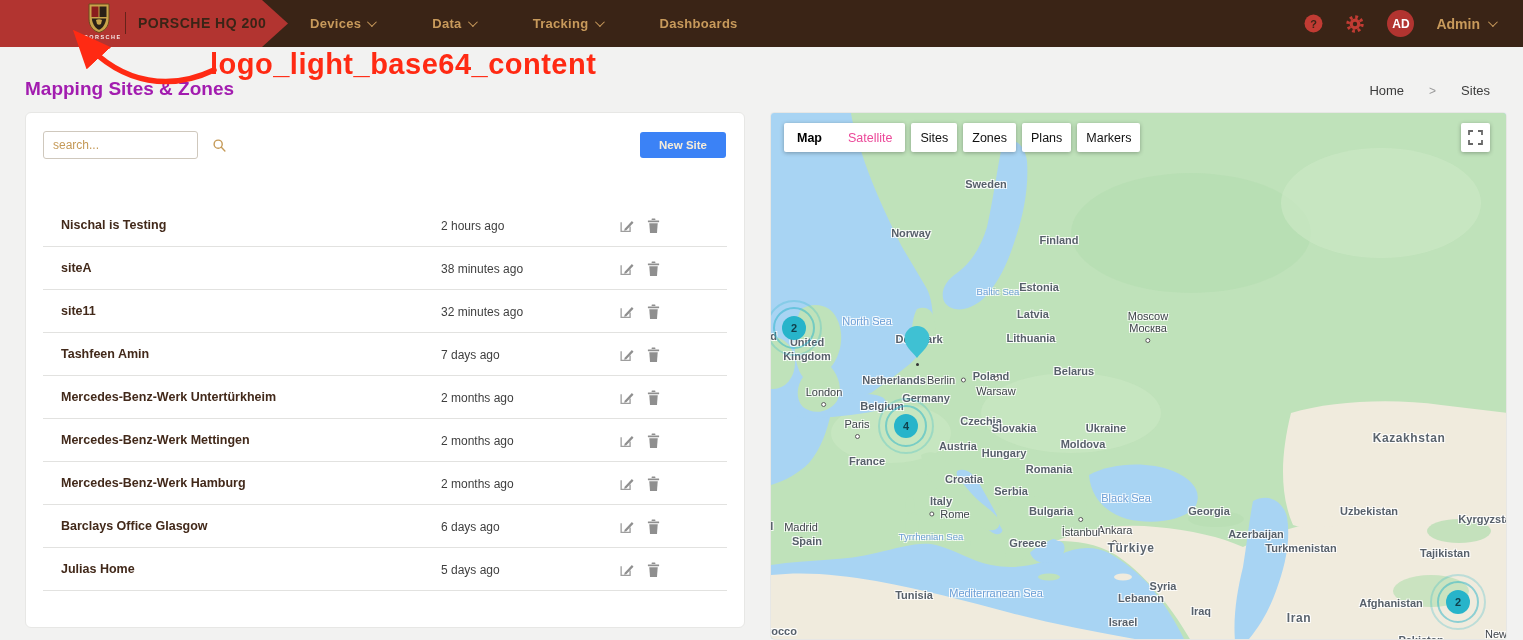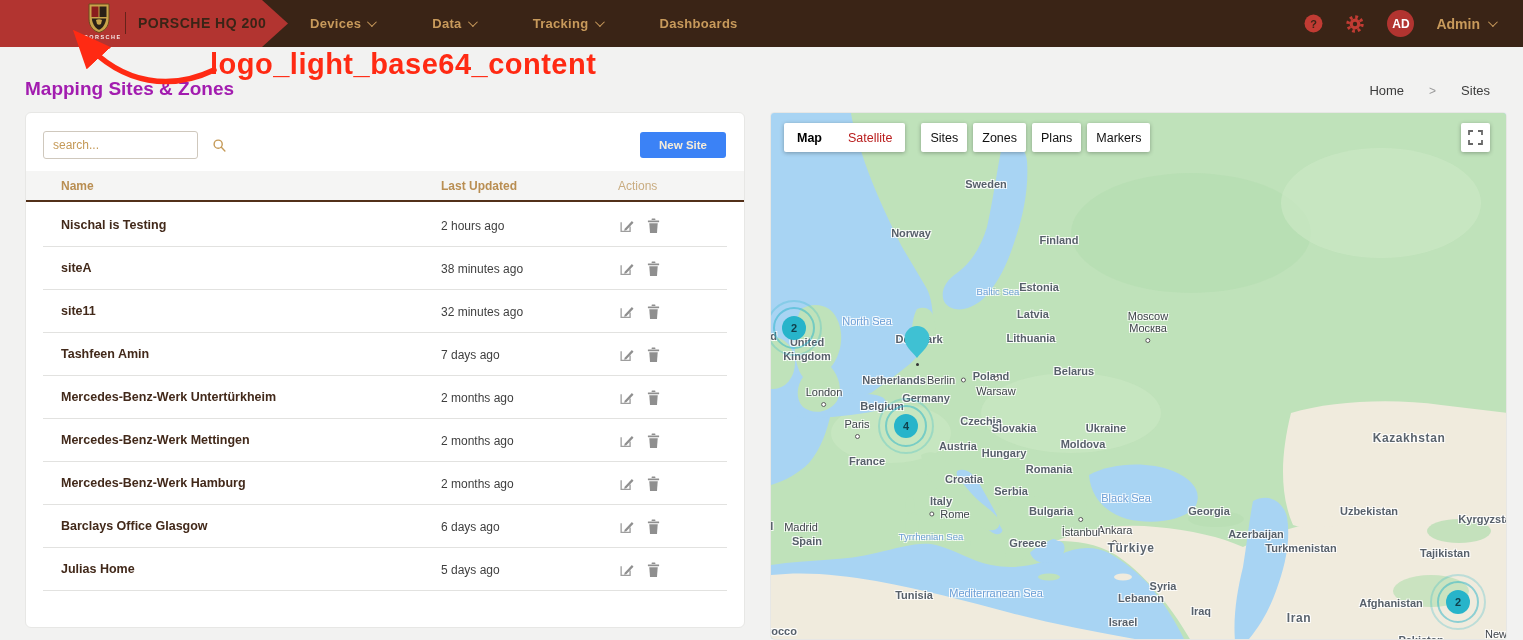--- a/index.html
+++ b/index.html
@@ -74,25 +74,25 @@
   .cdot.right { right:-11px; top:50%; transform:translateY(-50%); }
   .cdot.left  { left:-11px; top:50%; transform:translateY(-50%); }
 
   .cluster { position:absolute; width:24px; height:24px; margin:-12px 0 0 -12px; border-radius:50%; background:var(--teal,#27b4ca); color:#10404c; font-size:11px; font-weight:bold; display:flex; align-items:center; justify-content:center; cursor:pointer; }
   .cluster::before, .cluster::after { content:""; position:absolute; border-radius:50%; left:50%; top:50%; transform:translate(-50%,-50%); }
   .cluster::before { width:38px; height:38px; border:2.5px solid rgba(39,180,202,.5); }
   .cluster::after { width:52px; height:52px; border:2.5px solid rgba(39,180,202,.26); }
   .map-pin { position:absolute; margin:-17px 0 0 -13px; cursor:pointer; }
   .pin-dot { position:absolute; width:3px; height:3px; background:#333; border-radius:50%; margin:-1px 0 0 -1px; }
 
-  .map-controls { position:absolute; left:13px; top:10px; display:flex; gap:16px; z-index:5; }
+  .map-controls { position:absolute; left:13px; top:10px; display:flex; gap:6px; z-index:5; }
   .ms-toggle { display:flex; background:#fff; border-radius:2px; box-shadow:0 1px 4px rgba(0,0,0,.3); height:29px; }
   .ms-toggle span { padding:0 13px; font-size:12.5px; display:flex; align-items:center; cursor:pointer; }
   .ms-map { font-weight:bold; color:#000; }
-  .ms-sat { color:#b91c1c; }
+  .ms-sat { color:#ec4899; }
   .map-btn { background:#fff; border:none; border-radius:2px; box-shadow:0 1px 4px rgba(0,0,0,.3); height:29px; padding:0 9px; font-size:12.5px; color:#111; cursor:pointer; font-family:"Liberation Sans",sans-serif; }
   .fullscreen-btn { position:absolute; right:16px; top:10px; width:29px; height:29px; background:#fff; border-radius:2px; box-shadow:0 1px 4px rgba(0,0,0,.3); display:flex; align-items:center; justify-content:center; cursor:pointer; z-index:5; }
 </style>
 </head>
 <body>
 
 <header class="navbar">
   <div class="ribbon">
     <div class="crest">
       <svg width="24" height="30" viewBox="0 0 24 30">
@@ -155,25 +155,20 @@
 <section class="card sites-card">
   <div class="panel-toolbar">
     <div class="search-wrap">
       <input type="text" placeholder="search..." style="">
       <svg width="15" height="15" viewBox="0 0 17 17">
         <circle cx="7" cy="7" r="4.6" fill="none" stroke="#c59a58" stroke-width="1.6"></circle>
         <line x1="10.6" y1="10.6" x2="14.6" y2="14.6" stroke="#c59a58" stroke-width="1.6" stroke-linecap="round"></line>
       </svg>
     </div>
     <button class="new-site-btn">New Site</button>
-  </div>
-  <div class="thead">
-    <span class="th-name">Name</span>
-    <span class="th-updated">Last Updated</span>
-    <span class="th-actions">Actions</span>
   </div>
   <div class="tbody" id="sites-tbody">
       <div class="trow">
         <span class="cell-name">Nischal is Testing</span>
         <span class="cell-updated">2 hours ago</span>
         <span class="cell-actions">
           <span>
             <svg width="17" height="17" viewBox="0 0 19 19">
               <path d="M3.5 6 V16 H13.5 V10.5" fill="none" stroke="#9e9e9e" stroke-width="1.5"></path>
               <path d="M7.5 13 L15.5 4.5 L17.3 6.3 L9.3 14.8 L6.8 15.4 Z" fill="#8f8f8f"></path>

